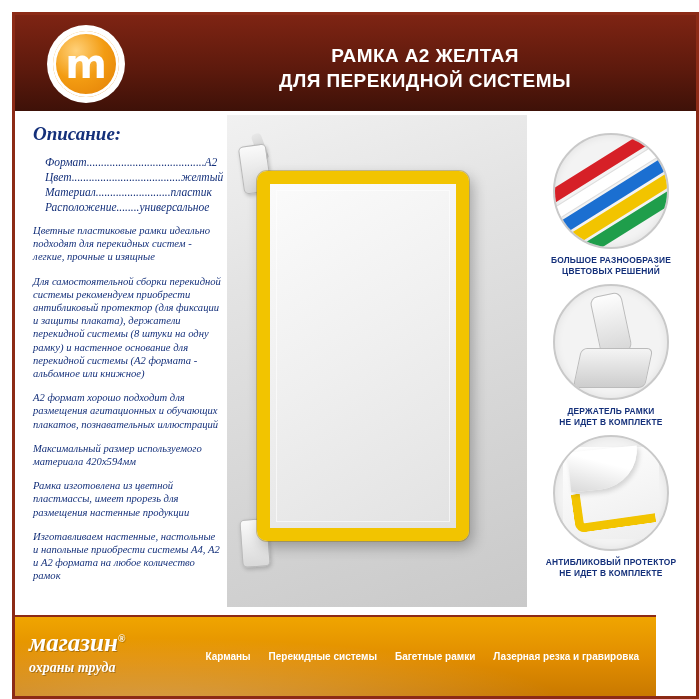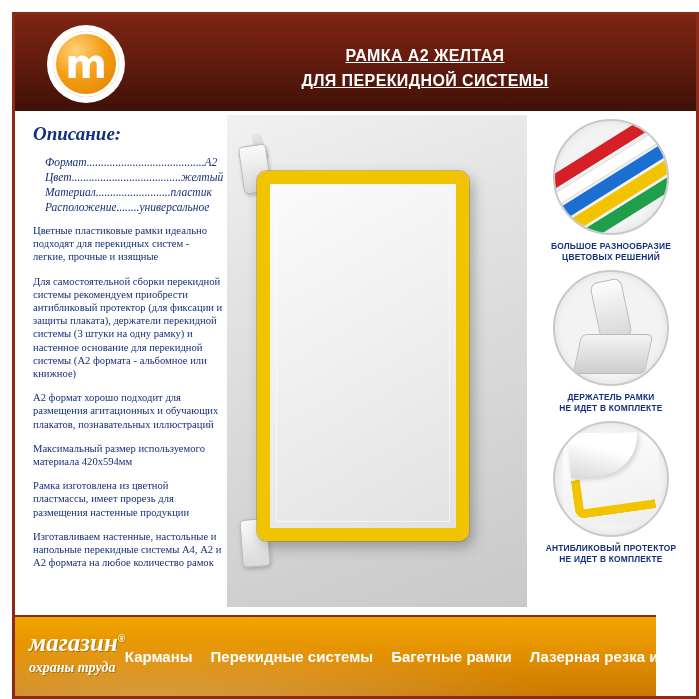--- a/index.html
+++ b/index.html
@@ -33,24 +33,23 @@
     background:linear-gradient(180deg,#7e2413 0%,#5e1a0d 55%,#3e1108 100%);
     overflow:hidden;
   }
   .header-title{
     position:absolute;
     left:150px;top:28px;
     width:520px;
     text-align:center;
     color:#ffffff;
     font-weight:bold;
-    font-size:16px;
+    font-size:19px;
     line-height:25px;
     letter-spacing:.4px;
-    text-decoration:underline;
   }
   .logo-badge{
     position:absolute;
     left:32px;top:10px;
     width:78px;height:78px;
     border-radius:50%;
     background:#ffffff;
     display:flex;align-items:center;justify-content:center;
   }
   .logo-inner{
@@ -89,20 +88,21 @@
     font-size:11.5px;
     font-style:italic;
     line-height:15px;
     color:#14307a;
     margin-bottom:9px;
   }
   .spec div{white-space:nowrap;overflow:hidden;margin-left:12px;}
   .para{
     font-size:10.6px;
     line-height:13.2px;
+    font-style:italic;
     color:#14307a;
     margin-bottom:11px;
     text-align:left;
   }
 
   
   .photo{
     position:absolute;
     left:212px;top:4px;
     width:300px;height:492px;
@@ -141,21 +141,21 @@
   .hinge-rod{
     position:absolute;left:28px;top:18px;width:10px;height:28px;
     background:linear-gradient(180deg,#e8e8e8,#bfbfbf);
     border-radius:4px;
     transform:rotate(-20deg);
   }
   .hinge-rod.b{top:420px;transform:rotate(8deg);}
 
   
   .callouts{
-    position:absolute;left:520px;top:8px;width:152px;
+    position:absolute;left:520px;top:22px;width:152px;
   }
   .callout{margin-bottom:8px;}
   .circle{
     width:112px;height:112px;border-radius:50%;
     margin:0 auto;
     border:2px solid #c9c9c9;
     overflow:hidden;
     position:relative;
     background:#f3f3f3;
     box-shadow:inset 0 0 8px rgba(0,0,0,.08);
@@ -224,22 +224,22 @@
     font-family:"Liberation Serif", serif;
   }
   .fl-2{
     font-size:14px;font-weight:bold;font-style:italic;line-height:23px;
     text-shadow:1px 1px 0 rgba(0,0,0,.25);
     font-family:"Liberation Serif", serif;
   }
   .reg{font-size:10px;vertical-align:super;}
   .footer-nav{
     position:absolute;left:210px;top:28px;right:8px;
-    display:flex;align-items:center;justify-content:center;
-    color:#ffffff;font-size:15px;font-weight:bold;
+    display:flex;align-items:center;justify-content:flex-end;
+    color:#ffffff;font-size:10px;font-weight:bold;
   }
   .fnav-item{padding:0 9px;white-space:nowrap;}
   .fsep{width:1px;height:22px;background:rgba(255,255,255,.75);}
   .footer-wave{
     position:absolute;left:0;top:0;width:681px;height:79px;
     background:radial-gradient(ellipse at 20% 120%, rgba(255,255,255,.30) 0%, rgba(255,255,255,0) 55%);
     pointer-events:none;
   }
 </style>
 </head>
@@ -262,25 +262,25 @@
 
       <div class="desc">
         <h2>Описание:</h2>
         <div class="spec">
           <div>Формат.........................................А2</div>
           <div>Цвет......................................желтый</div>
           <div>Материал..........................пластик</div>
           <div>Расположение........универсальное</div>
         </div>
         <div class="para">Цветные пластиковые рамки идеально подходят для перекидных систем - легкие, прочные и изящные</div>
-        <div class="para">Для самостоятельной сборки перекидной системы рекомендуем приобрести антибликовый протектор (для фиксации и защиты плаката), держатели перекидной системы (3 штуки на одну рамку) и настенное основание для перекидной системы (А2 формата - альбомное или книжное)</div>
+        <div class="para">Для самостоятельной сборки перекидной системы рекомендуем приобрести антибликовый протектор (для фиксации и защиты плаката), держатели перекидной системы (8 штуки на одну рамку) и настенное основание для перекидной системы (А2 формата - альбомное или книжное)</div>
         <div class="para">А2 формат хорошо подходит для размещения агитационных и обучающих плакатов, познавательных иллюстраций</div>
         <div class="para">Максимальный размер используемого материала 420х594мм</div>
         <div class="para">Рамка изготовлена из цветной пластмассы, имеет прорезь для размещения настенные продукции</div>
-        <div class="para">Изготавливаем настенные, настольные и напольные перекидные системы А4, А2 и А2 формата на любое количество рамок</div>
+        <div class="para">Изготавливаем настенные, настольные и напольные приобрести системы А4, А2 и А2 формата на любое количество рамок</div>
       </div>
 
       <div class="photo">
         <div class="photo-bg-line"></div>
         <div class="hinge-rod"></div>
         <div class="hinge-rod b"></div>
         <div class="hinge top"></div>
         <div class="hinge bottom"></div>
         <div class="yellow-frame"></div>
       </div>

